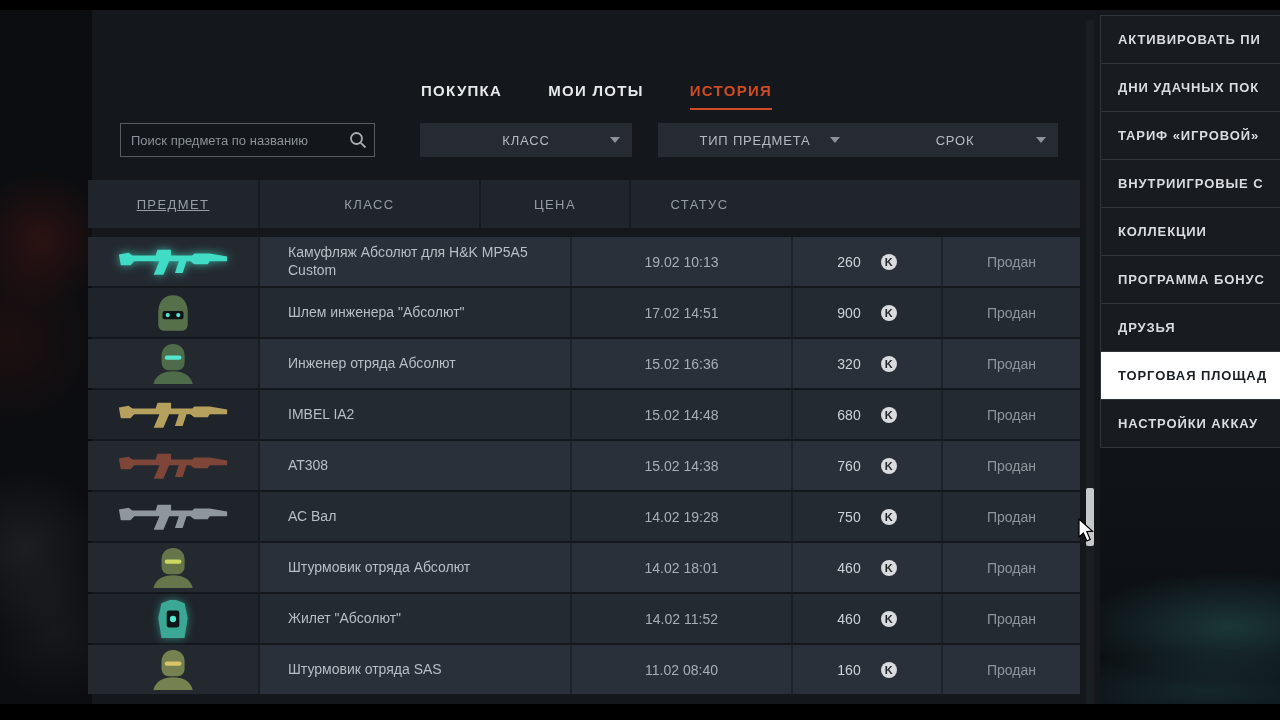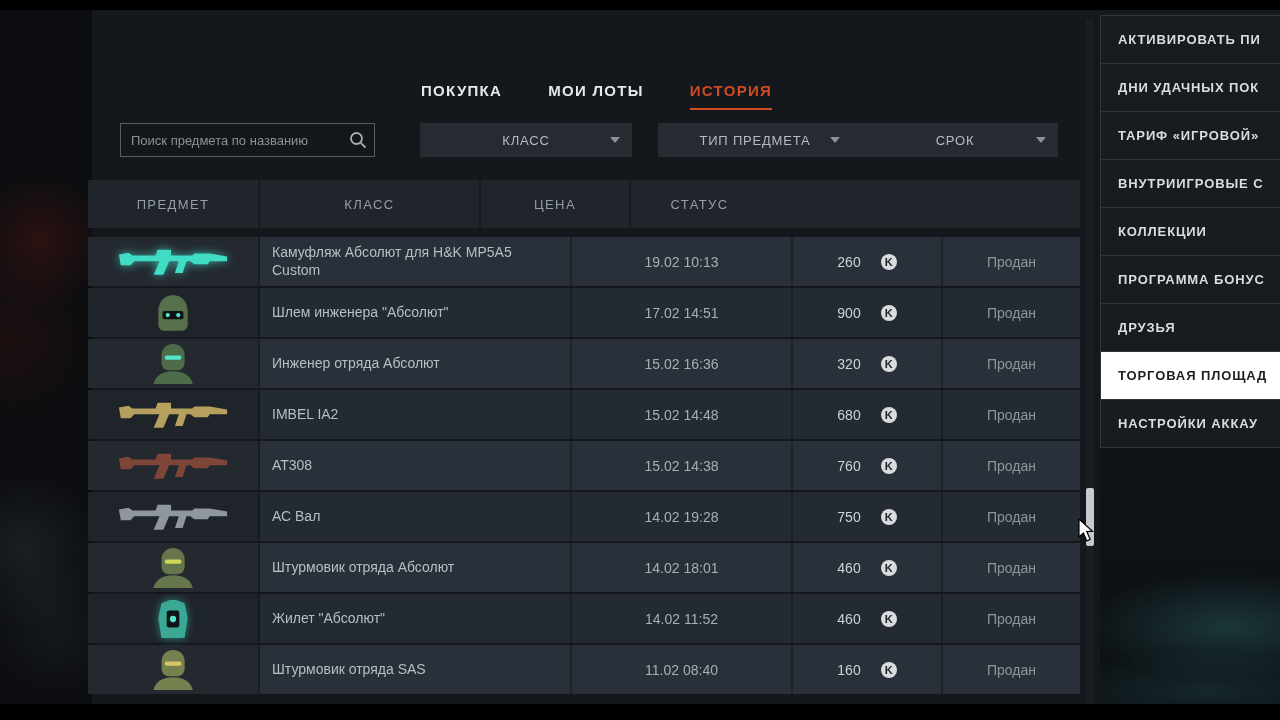--- a/index.html
+++ b/index.html
@@ -41,30 +41,30 @@
     border-left:5px solid transparent;border-right:5px solid transparent;border-top:6px solid #8b9298;}
   .f-class{left:420px;width:212px;}
   .f-type{left:658px;width:194px;}
   .f-term{left:852px;width:206px;}
 
   
   .thead{position:absolute;left:88px;top:170px;width:992px;height:48px;background:#1f252b;display:flex;}
   .thead .hc{display:flex;align-items:center;justify-content:center;color:#969da5;font-size:13px;
     letter-spacing:1.4px;border-right:2px solid #171b20;box-sizing:border-box;}
   .thead .hc:last-child{border-right:none;}
-  .w-icon{width:172px;} .w-name{width:312px;} .w-date{width:221px;} .w-price{width:150px;} .w-status{width:137px;}
+  .w-icon{width:172px;text-decoration:underline;} .w-name{width:312px;} .w-date{width:221px;} .w-price{width:150px;} .w-status{width:137px;}
 
   .tbody{position:absolute;left:88px;top:227px;width:992px;}
   .trow{display:flex;height:49px;margin-bottom:2px;cursor:pointer;}
   .trow.r-a{background:#2a3039;}
   .trow.r-b{background:#242a32;}
   .c{display:flex;align-items:center;box-sizing:border-box;border-right:2px solid rgba(15,18,22,.45);}
   .c:last-child{border-right:none;border-radius:10px;}
   .icon-c{width:172px;justify-content:center;background:rgba(0,0,0,.14);}
-  .name-c{width:312px;padding:0 12px;color:#b7bec6;font-size:14px;line-height:1.25;}
+  .name-c{width:312px;padding:0 28px;color:#b7bec6;font-size:14px;line-height:1.25;}
   .date-c{width:221px;justify-content:center;color:#a7aeb6;font-size:14px;}
   .price-c{width:150px;justify-content:center;gap:20px;color:#ccd2d8;font-size:14px;}
   .status-c{width:137px;justify-content:center;color:#8e959d;font-size:14px;}
   .coin{width:16px;height:16px;border-radius:50%;background:#d9dbdf;color:#22262b;font-size:11px;
     font-weight:bold;display:flex;align-items:center;justify-content:center;}
 
   
   .item-icon{width:116px;height:42px;display:flex;align-items:center;justify-content:center;color:#9aa0a6;}
   .item-icon svg{max-width:100%;max-height:100%;}
   .item-icon .accent{fill:#54e6cf;}

